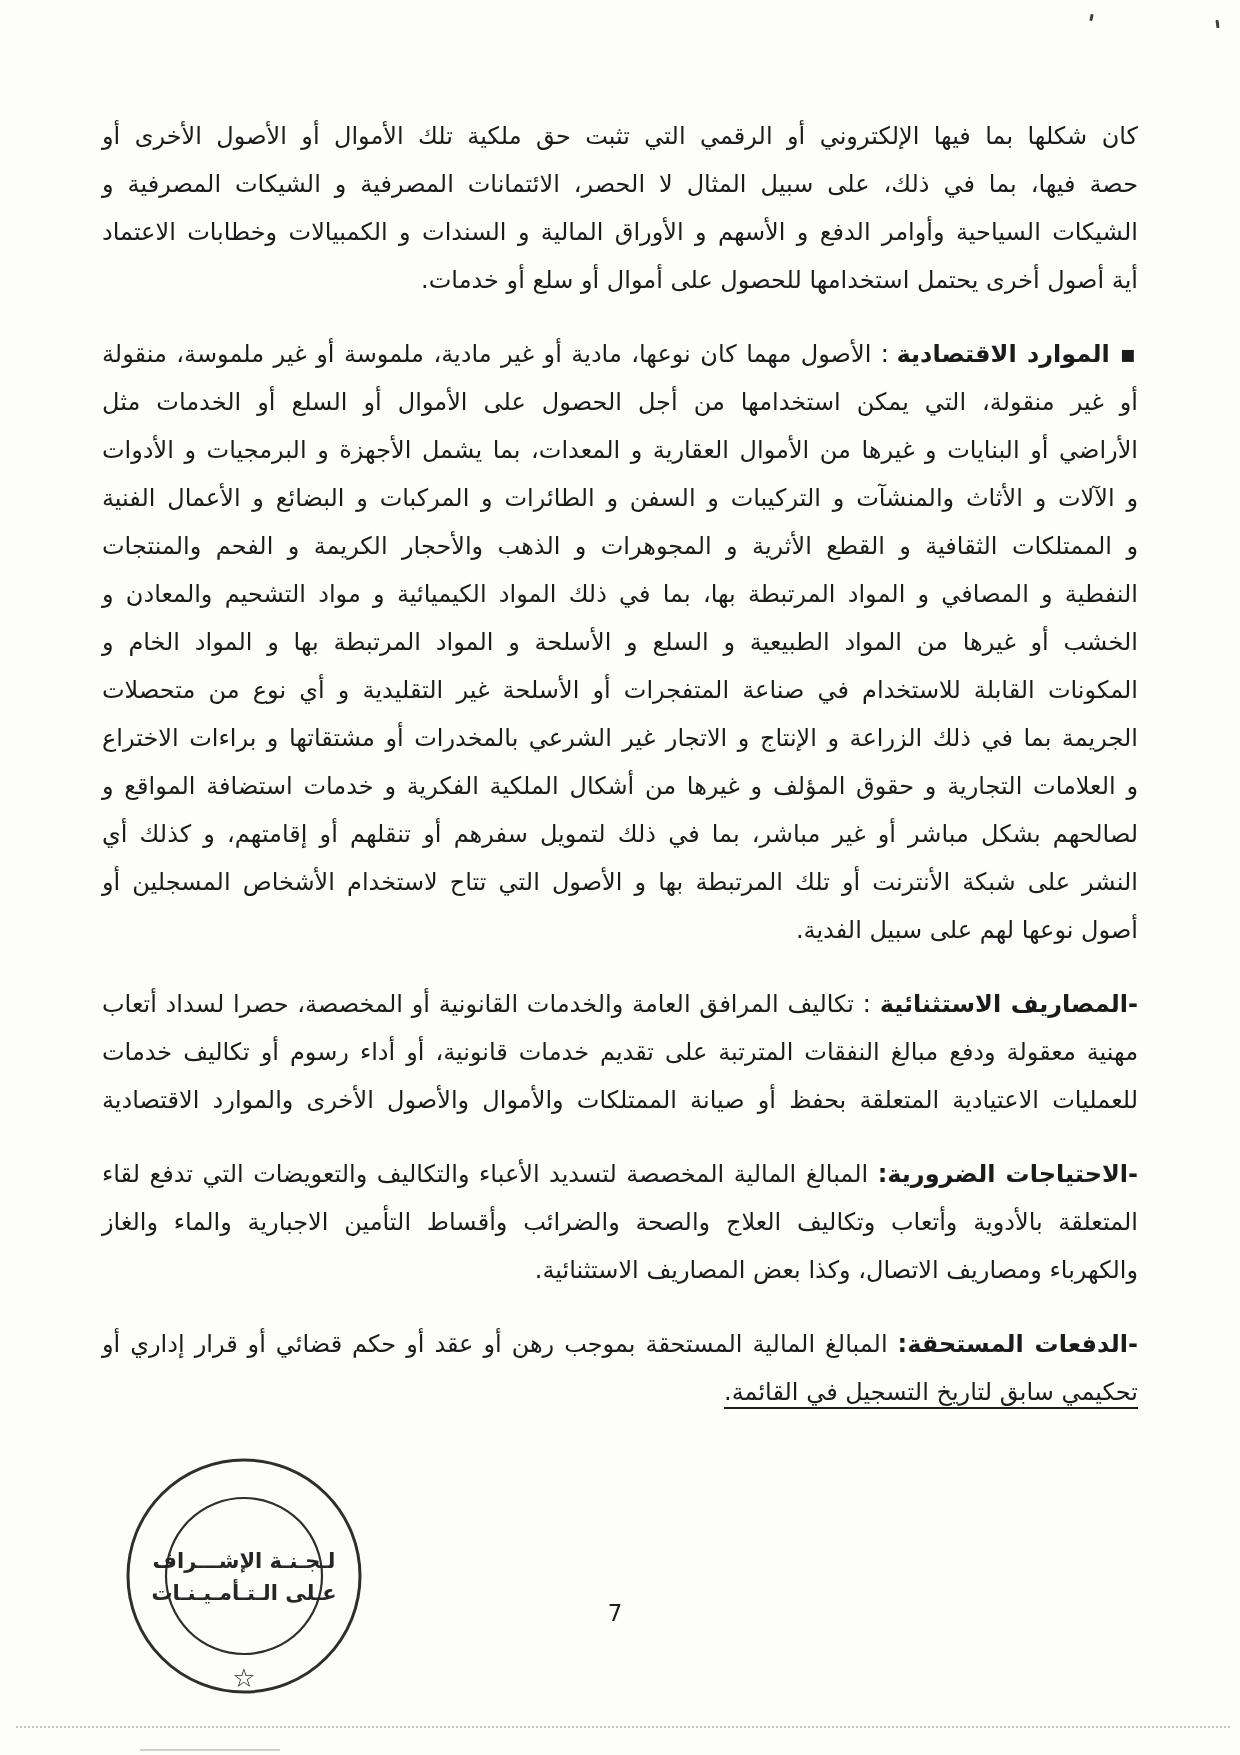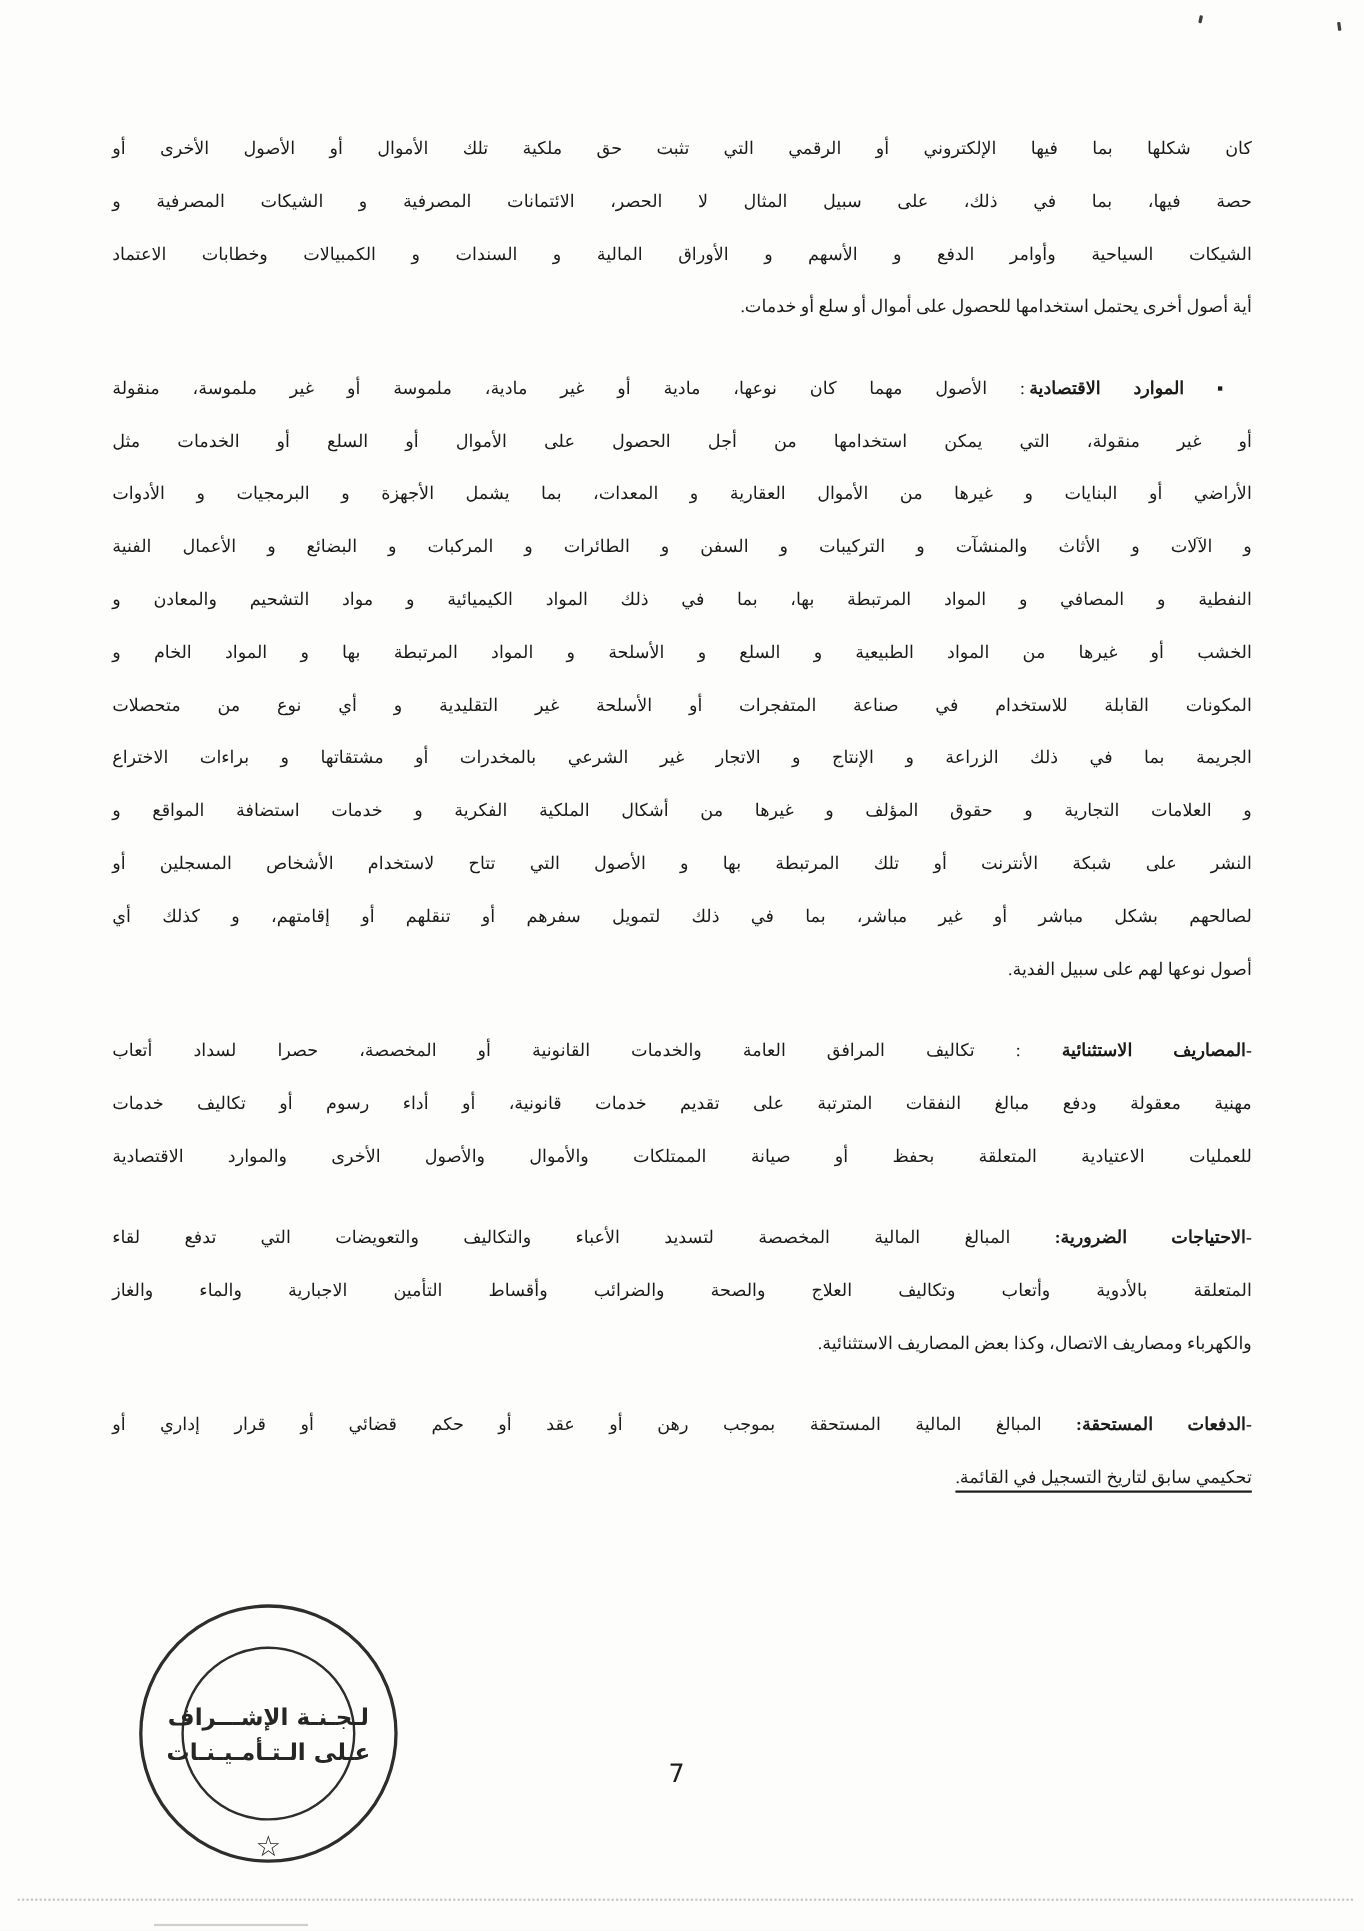--- a/index.html
+++ b/index.html
@@ -11,22 +11,21 @@
     background:#fdfdfc;
     overflow:hidden;
     font-family:"DejaVu Sans",sans-serif;
     color:#1b1b1b;
   }
   .content{
     position:absolute;
     top:112px;right:102px;
     width:1036px;
     direction:rtl;
-    font-size:16px;
-    font-family:Liberation Serif, serif;
+    font-size:24px;
   }
   .para{margin:0 0 26px 0;}
   .line{height:48px;line-height:48px;white-space:normal;}
   .just{text-align:justify;text-align-last:justify;}
   .last{text-align:right;}
   .und{text-decoration:underline;text-underline-offset:7px;text-decoration-thickness:2px;}
   .line b{font-weight:bold;}
   .pagenum{
     position:absolute;top:1600px;left:585px;width:60px;
     text-align:center;font-size:23px;color:#1e1e1e;
@@ -57,27 +56,28 @@
         <div class="line just">كان شكلها بما فيها الإلكتروني أو الرقمي التي تثبت حق ملكية تلك الأموال أو الأصول الأخرى أو</div>
         <div class="line just">حصة فيها، بما في ذلك، على سبيل المثال لا الحصر، الائتمانات المصرفية و الشيكات المصرفية و</div>
         <div class="line just">الشيكات السياحية وأوامر الدفع و الأسهم و الأوراق المالية و السندات و الكمبيالات وخطابات الاعتماد</div>
         <div class="line last">أية أصول أخرى يحتمل استخدامها للحصول على أموال أو سلع أو خدمات.</div>
       </div>
       <div class="para">
         <div class="line just"><b>▪ الموارد الاقتصادية</b> : الأصول مهما كان نوعها، مادية أو غير مادية، ملموسة أو غير ملموسة، منقولة</div>
         <div class="line just">أو غير منقولة، التي يمكن استخدامها من أجل الحصول على الأموال أو السلع أو الخدمات مثل</div>
         <div class="line just">الأراضي أو البنايات و غيرها من الأموال العقارية و المعدات، بما يشمل الأجهزة و البرمجيات و الأدوات</div>
         <div class="line just">و الآلات و الأثاث والمنشآت و التركيبات و السفن و الطائرات و المركبات و البضائع و الأعمال الفنية</div>
+        <div class="line just">و الممتلكات الثقافية و القطع الأثرية و المجوهرات و الذهب والأحجار الكريمة و الفحم والمنتجات</div>
         <div class="line just">النفطية و المصافي و المواد المرتبطة بها، بما في ذلك المواد الكيميائية و مواد التشحيم والمعادن و</div>
         <div class="line just">الخشب أو غيرها من المواد الطبيعية و السلع و الأسلحة و المواد المرتبطة بها و المواد الخام و</div>
         <div class="line just">المكونات القابلة للاستخدام في صناعة المتفجرات أو الأسلحة غير التقليدية و أي نوع من متحصلات</div>
         <div class="line just">الجريمة بما في ذلك الزراعة و الإنتاج و الاتجار غير الشرعي بالمخدرات أو مشتقاتها و براءات الاختراع</div>
         <div class="line just">و العلامات التجارية و حقوق المؤلف و غيرها من أشكال الملكية الفكرية و خدمات استضافة المواقع و</div>
+        <div class="line just">لصالحهم بشكل مباشر أو غير مباشر، بما في ذلك لتمويل سفرهم أو تنقلهم أو إقامتهم، و كذلك أي</div>
         <div class="line just">النشر على شبكة الأنترنت أو تلك المرتبطة بها و الأصول التي تتاح لاستخدام الأشخاص المسجلين أو</div>
-        <div class="line just">لصالحهم بشكل مباشر أو غير مباشر، بما في ذلك لتمويل سفرهم أو تنقلهم أو إقامتهم، و كذلك أي</div>
         <div class="line last">أصول نوعها لهم على سبيل الفدية.</div>
       </div>
       <div class="para">
         <div class="line just"><b>-المصاريف الاستثنائية</b> : تكاليف المرافق العامة والخدمات القانونية أو المخصصة، حصرا لسداد أتعاب</div>
         <div class="line just">مهنية معقولة ودفع مبالغ النفقات المترتبة على تقديم خدمات قانونية، أو أداء رسوم أو تكاليف خدمات</div>
         <div class="line just">للعمليات الاعتيادية المتعلقة بحفظ أو صيانة الممتلكات والأموال والأصول الأخرى والموارد الاقتصادية</div>
       </div>
       <div class="para">
         <div class="line just"><b>-الاحتياجات الضرورية:</b> المبالغ المالية المخصصة لتسديد الأعباء والتكاليف والتعويضات التي تدفع لقاء</div>
         <div class="line just">المتعلقة بالأدوية وأتعاب وتكاليف العلاج والصحة والضرائب وأقساط التأمين الاجبارية والماء والغاز</div>

